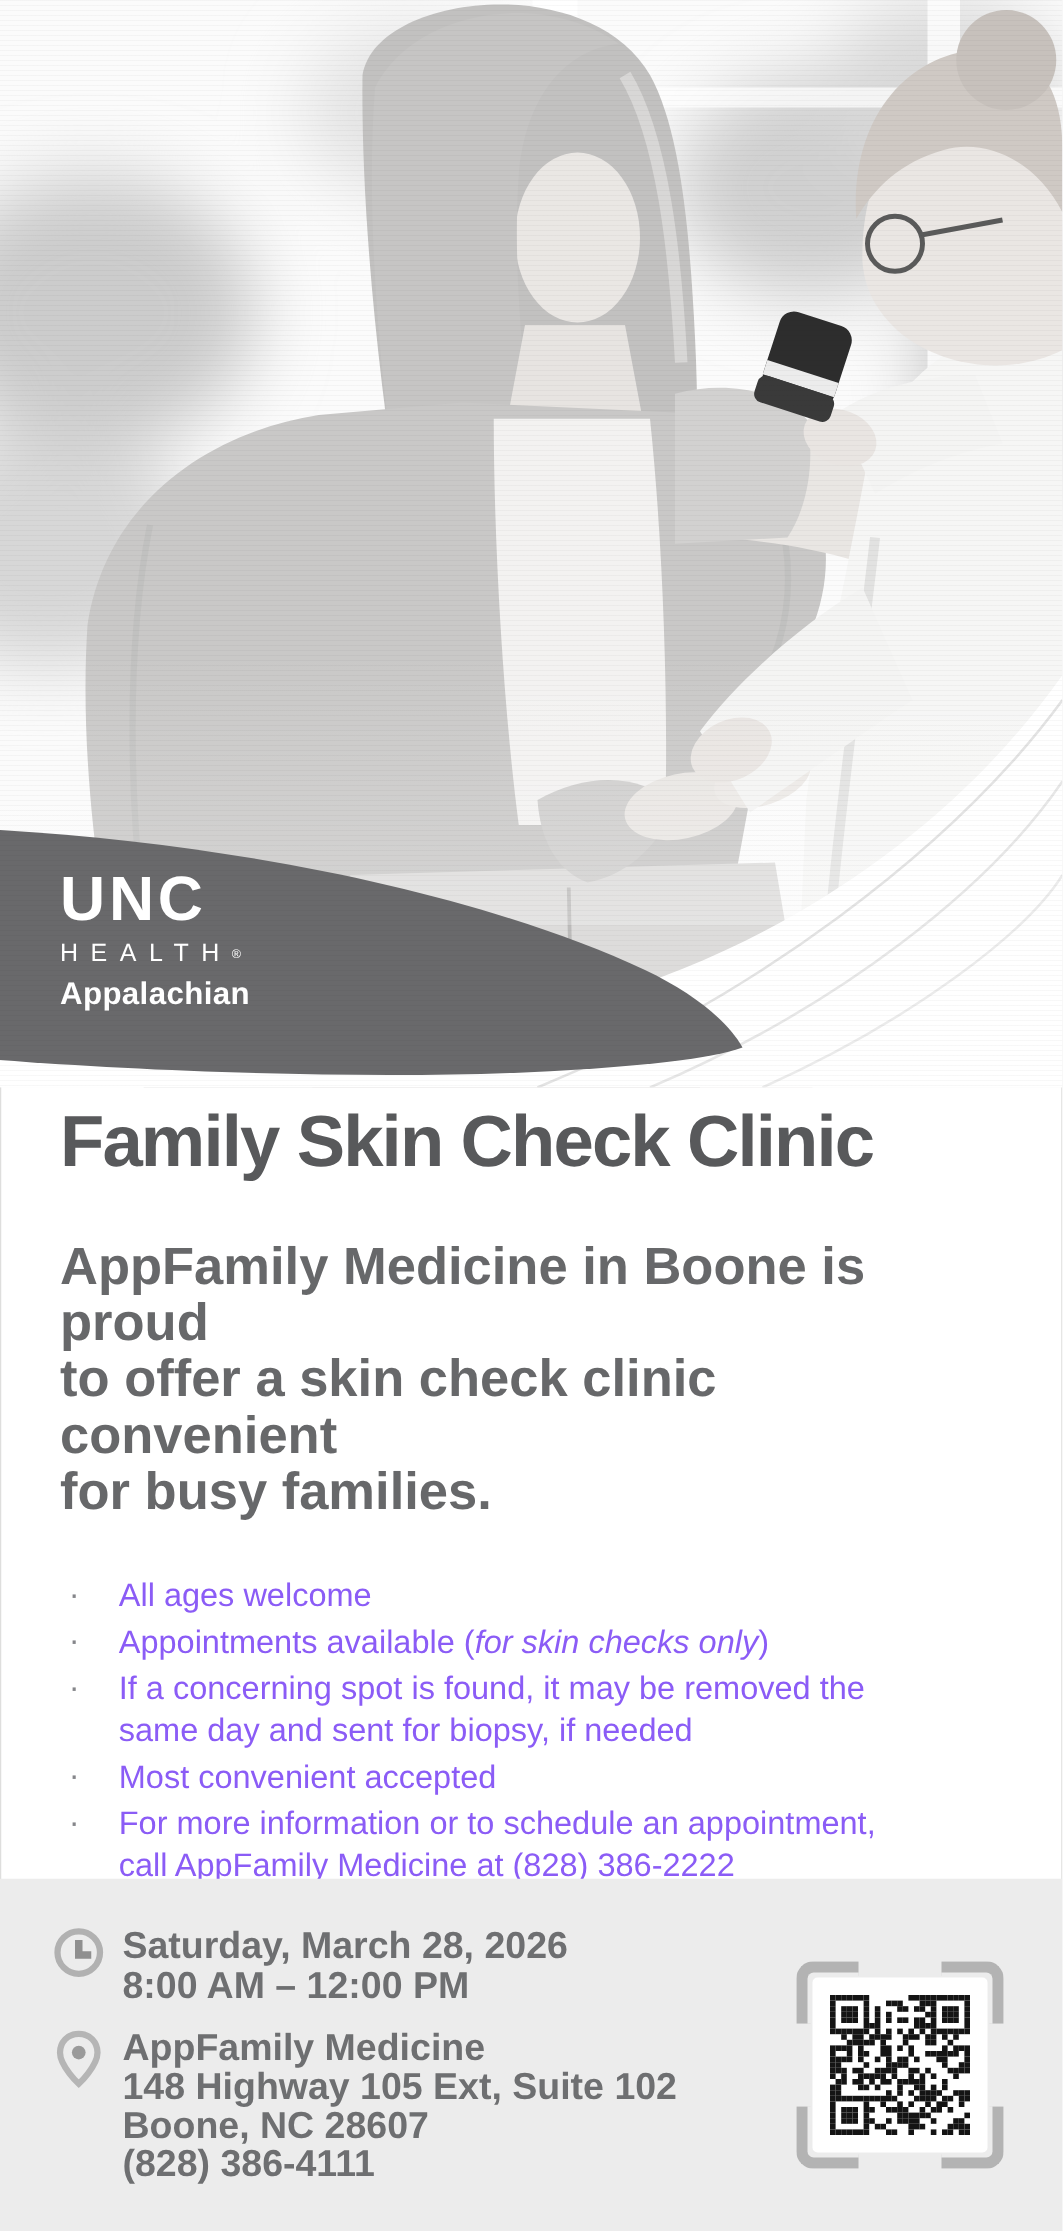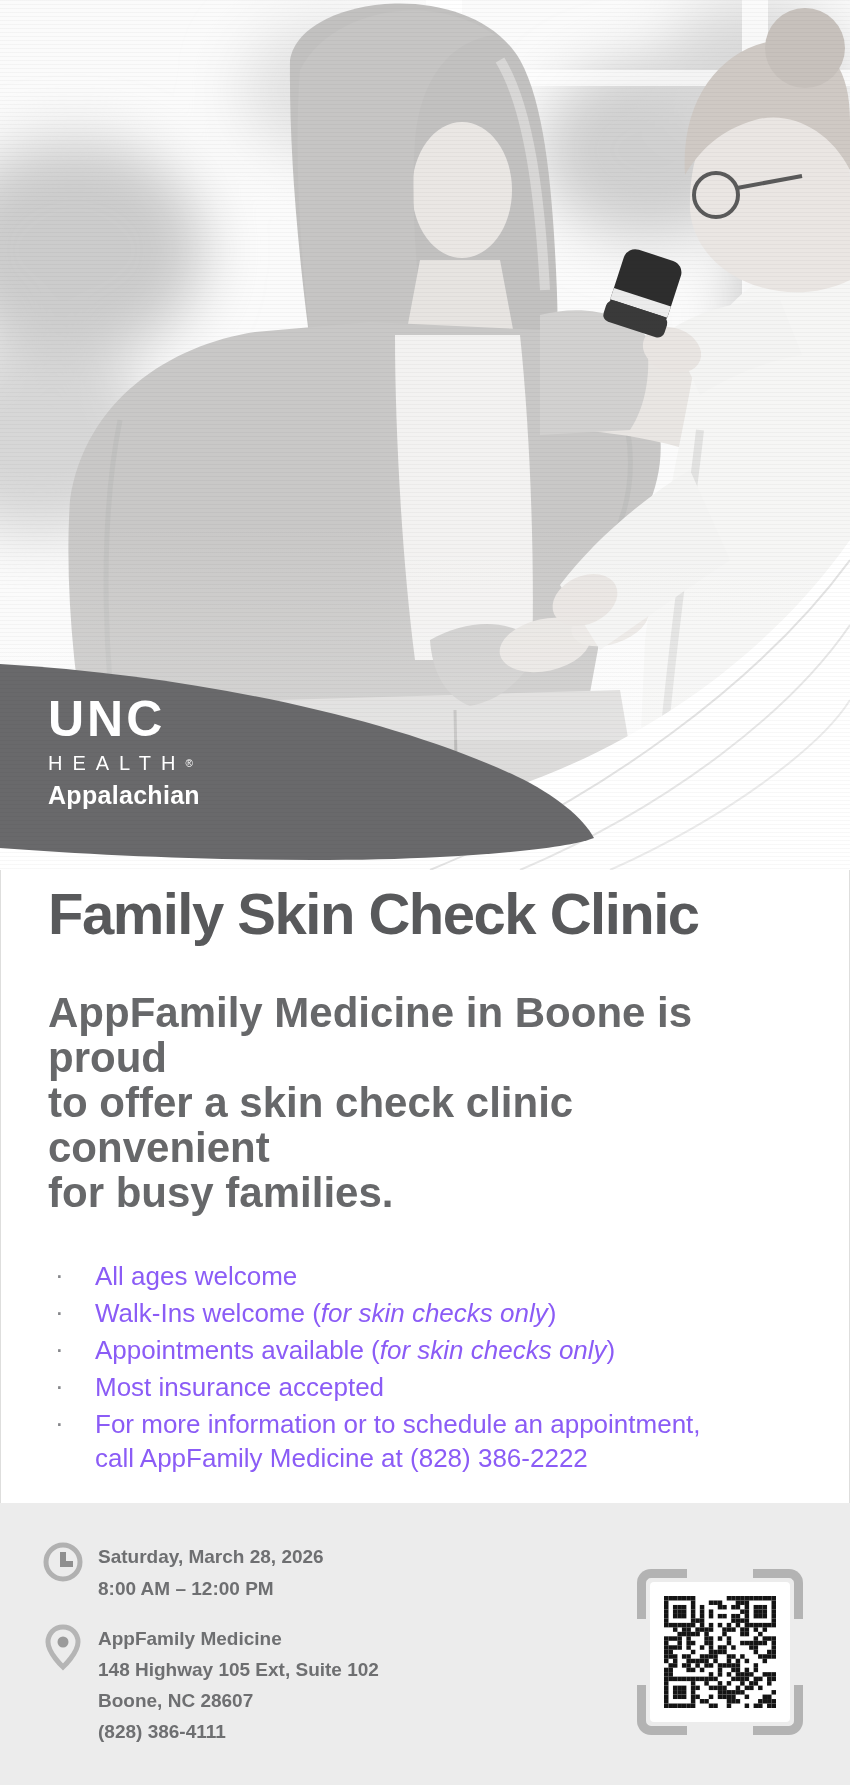--- a/index.html
+++ b/index.html
@@ -34,21 +34,21 @@
   .bullet-list li{position:relative;padding-left:47px;margin-bottom:3px;}
   .bullet-list li::before{content:"\00B7";position:absolute;left:7px;top:-1px;color:#85868a;}
   .bullet-list .line{display:block;}
   .bullet-list i{font-style:italic;}
   
   .footer-panel{position:absolute;left:0;bottom:0;width:850px;height:282px;background:#ececec;}
   .info-row{position:absolute;display:flex;align-items:flex-start;}
   .row-when{left:42px;top:38px;}
   .row-where{left:42px;top:120px;justify-content:center;}
   .icon-box{width:42px;flex:0 0 42px;margin-right:14px;}
-  .info-text{font-size:19px;line-height:32px;font-weight:bold;color:#6e6f71;}
+  .info-text{font-size:30px;line-height:32px;font-weight:bold;color:#6e6f71;}
   .info-text .line{display:block;}
   .row-where .info-text{line-height:31px;}
   
   .qr-frame{position:absolute;right:47px;top:66px;width:166px;height:166px;}
   .qr-corner{position:absolute;width:50px;height:50px;border:9px solid #b3b3b3;box-sizing:border-box;}
   .qr-tl{top:0;left:0;border-right:none;border-bottom:none;border-top-left-radius:14px;}
   .qr-tr{top:0;right:0;border-left:none;border-bottom:none;border-top-right-radius:14px;}
   .qr-bl{bottom:0;left:0;border-right:none;border-top:none;border-bottom-left-radius:14px;}
   .qr-br{bottom:0;right:0;border-left:none;border-top:none;border-bottom-right-radius:14px;}
   .qr-card{
@@ -148,23 +148,26 @@
     <h1 class="page-title">Family Skin Check Clinic</h1>
 
     <div class="intro">
       <span class="line">AppFamily Medicine in Boone is proud</span>
       <span class="line">to offer a skin check clinic convenient</span>
       <span class="line">for busy families.</span>
     </div>
 
     <ul class="bullet-list">
       <li><span>All ages welcome</span></li>
-      <li><span>Walk-Ins welcome (</span><i>for skin checks only</i><span>)</span></li>
       <li><span>Appointments available (</span><i>for skin checks only</i><span>)</span></li>
-      <li><span>Most insurance accepted</span></li>
+      <li>
+          <span class="line">If a concerning spot is found, it may be removed the</span>
+          <span class="line">same day and sent for biopsy, if needed</span>
+        </li>
+      <li><span>Most convenient accepted</span></li>
       <li>
           <span class="line">For more information or to schedule an appointment,</span>
           <span class="line">call AppFamily Medicine at (828) 386-2222</span>
         </li>
     </ul>
   </div>
 
   <div class="footer-panel">
 
     <div class="info-row row-when">

